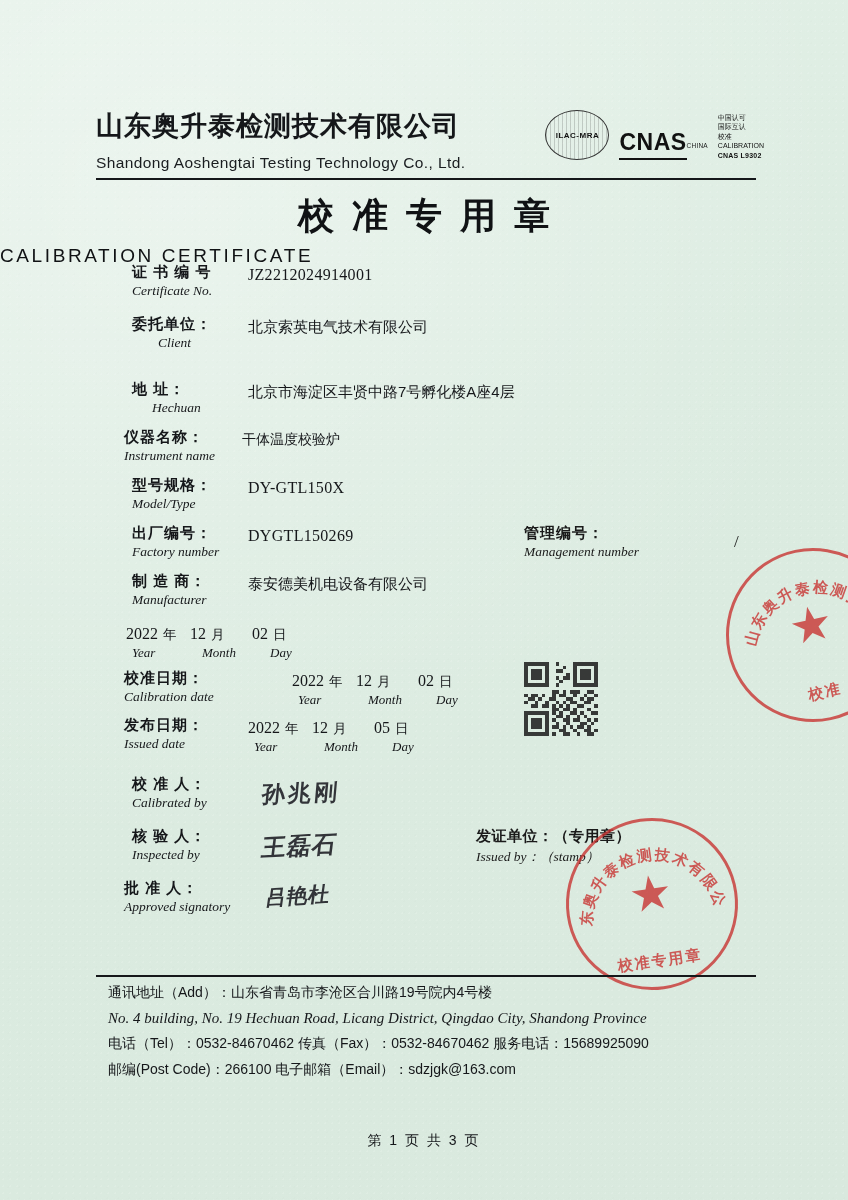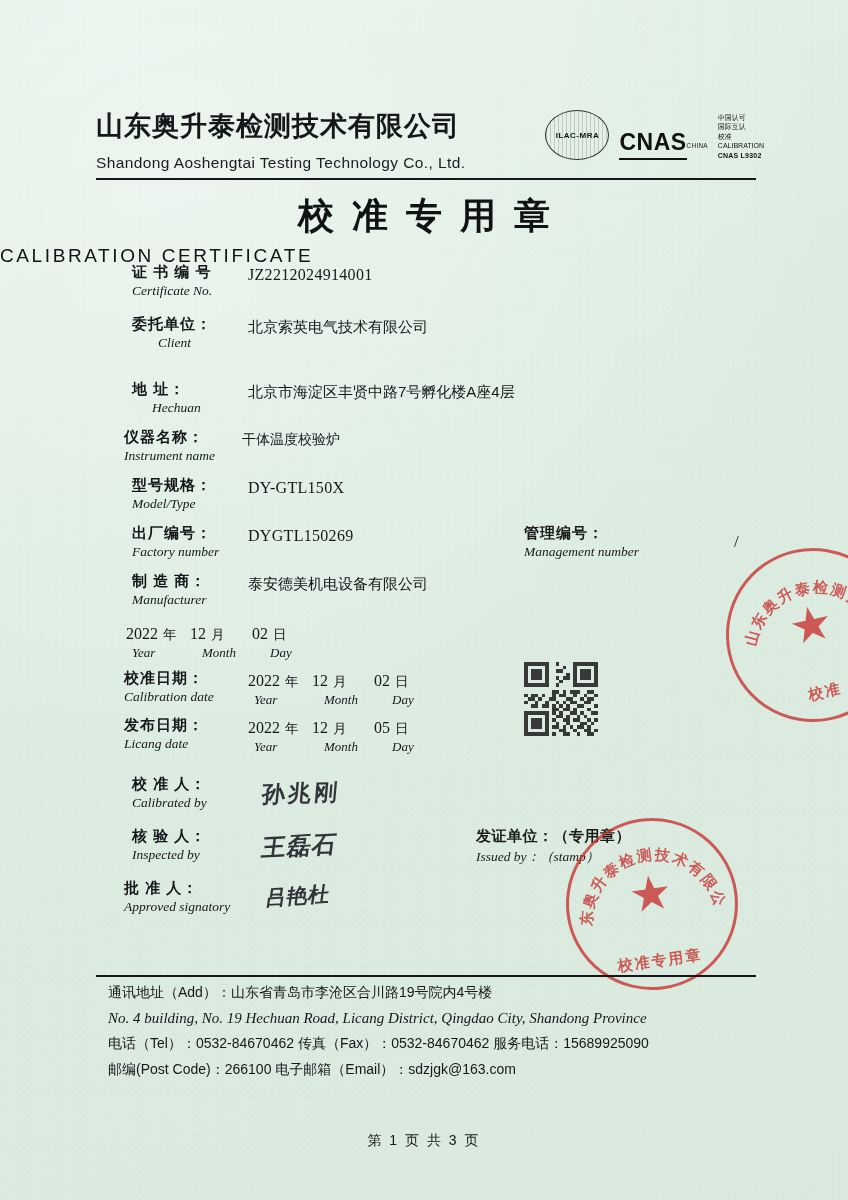--- a/index.html
+++ b/index.html
@@ -484,21 +484,21 @@
             <span class="d-d"><span class="num">02</span><span class="date-unit">日</span></span>
           </div>
           <div class="date-en">
             <span class="d-y">Year</span>
             <span class="d-m">Month</span>
             <span class="d-d">Day</span>
           </div>
         </div>
       </div>
 
-      <div class="row daterow" style="margin-bottom:8px;">
+      <div class="row daterow" style="margin-bottom:8px;gap:44px;">
         <div class="lab" style="padding-left:28px;">
           <div class="cn">校准日期：</div>
           <div class="en">Calibration date</div>
         </div>
         <div class="val">
           <div class="date-nums">
             <span class="d-y"><span class="num">2022</span><span class="date-unit">年</span></span>
             <span class="d-m"><span class="num">12</span><span class="date-unit">月</span></span>
             <span class="d-d"><span class="num">02</span><span class="date-unit">日</span></span>
           </div>
@@ -506,21 +506,21 @@
             <span class="d-y">Year</span>
             <span class="d-m">Month</span>
             <span class="d-d">Day</span>
           </div>
         </div>
       </div>
 
       <div class="row daterow" style="margin-bottom:20px;">
         <div class="lab" style="padding-left:28px;">
           <div class="cn">发布日期：</div>
-          <div class="en">Licang date</div>
+          <div class="en">Issued date</div>
         </div>
         <div class="val">
           <div class="date-nums">
             <span class="d-y"><span class="num">2022</span><span class="date-unit">年</span></span>
             <span class="d-m"><span class="num">12</span><span class="date-unit">月</span></span>
             <span class="d-d"><span class="num">05</span><span class="date-unit">日</span></span>
           </div>
           <div class="date-en">
             <span class="d-y">Year</span>
             <span class="d-m">Month</span>

